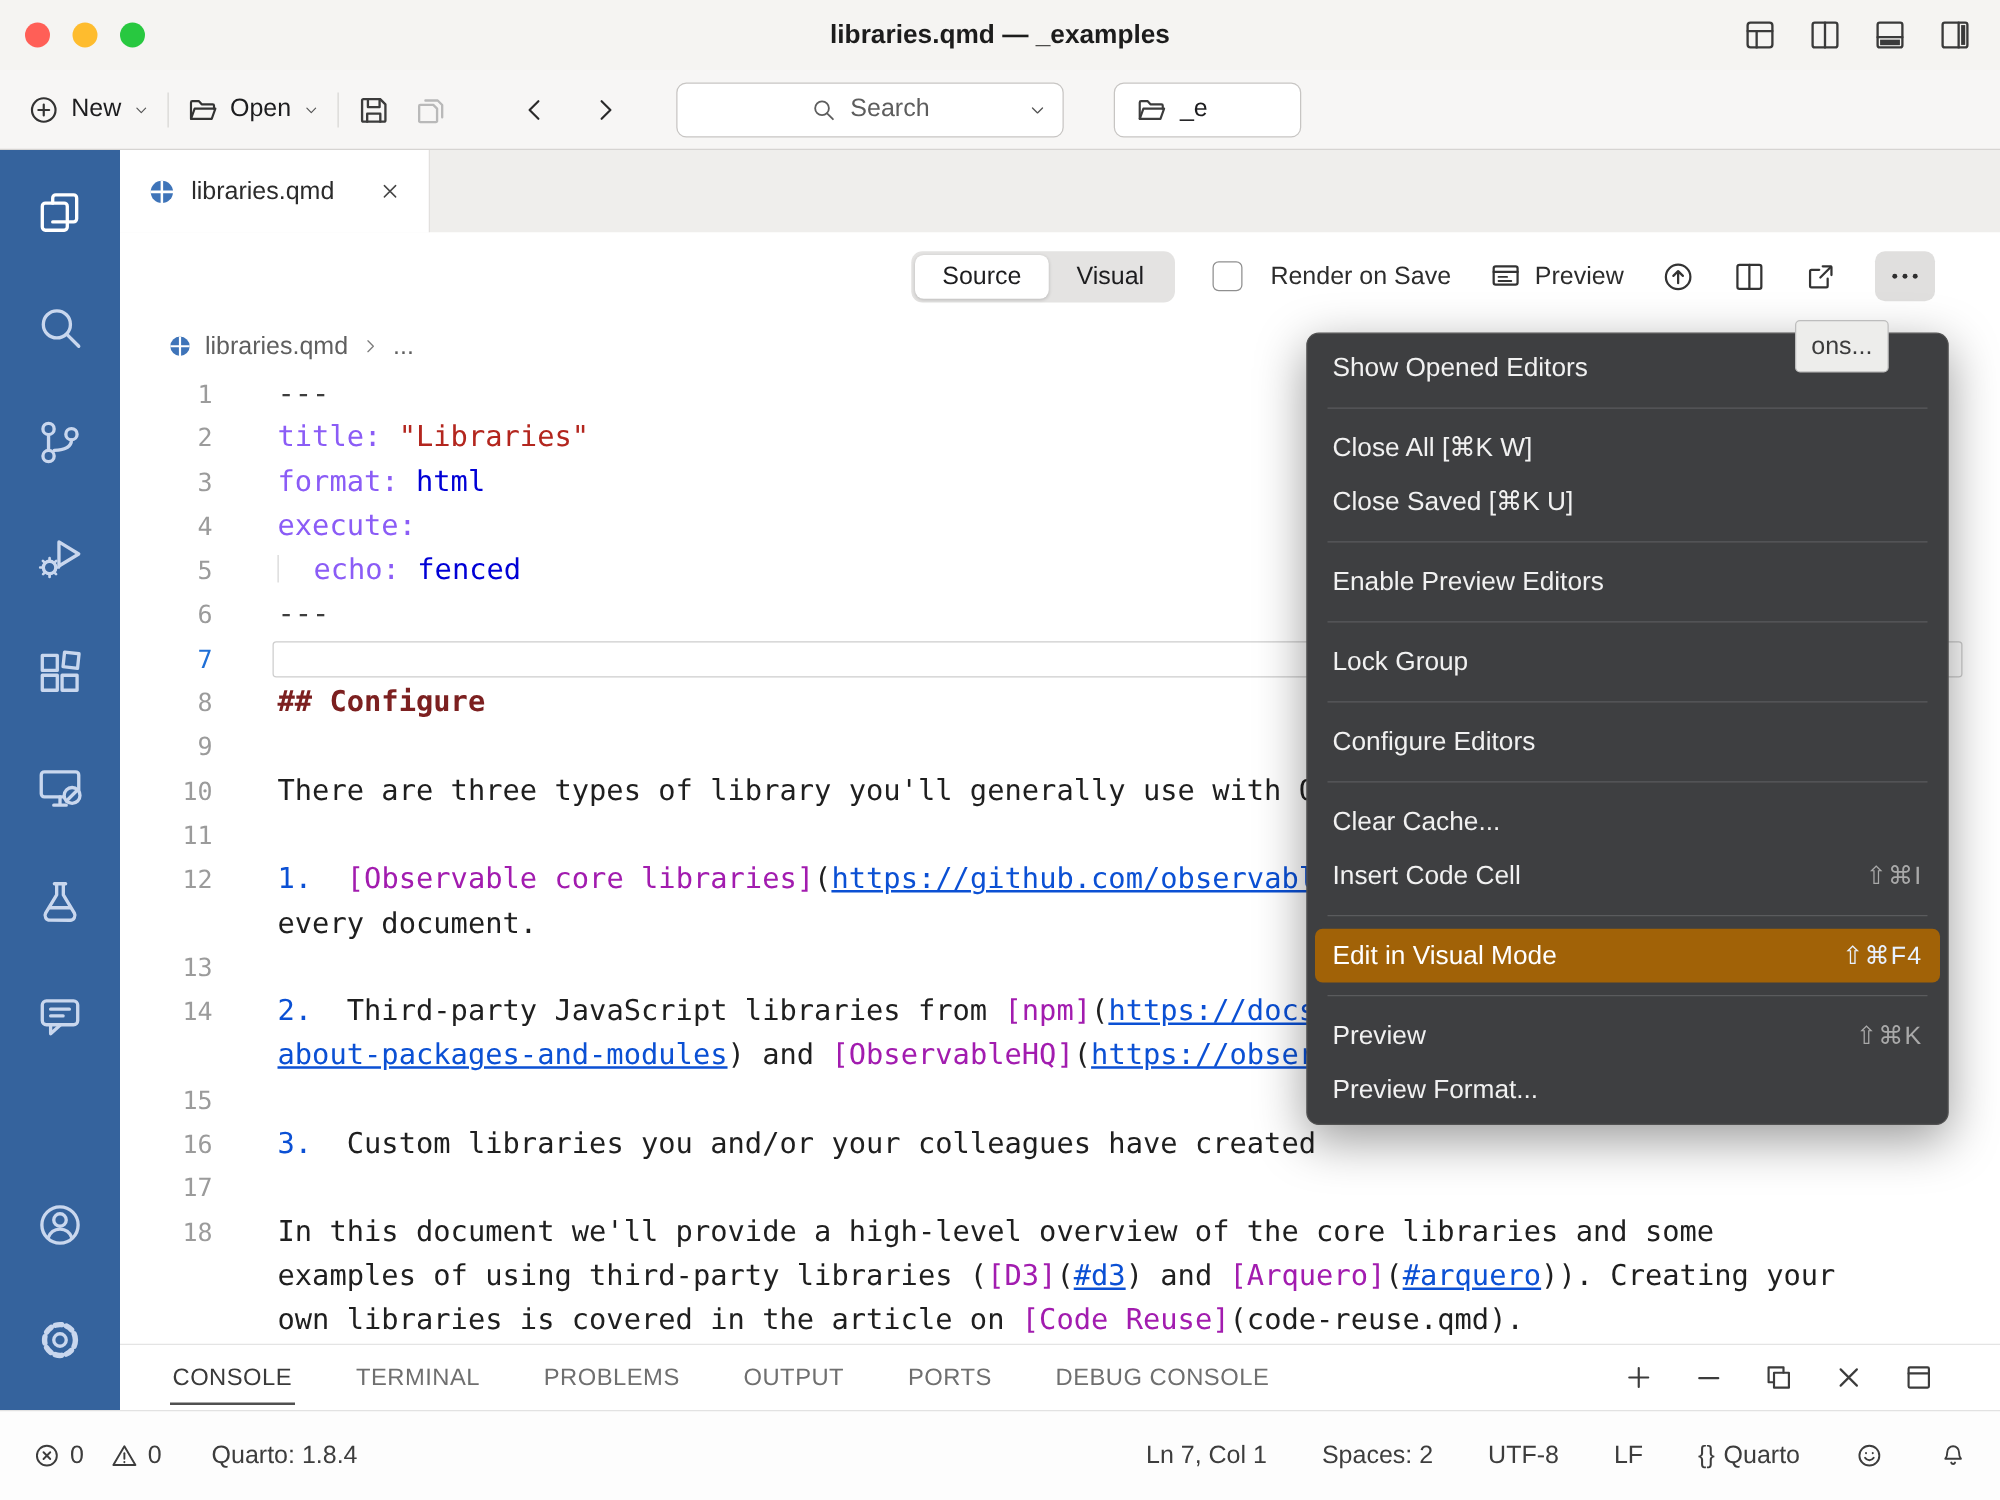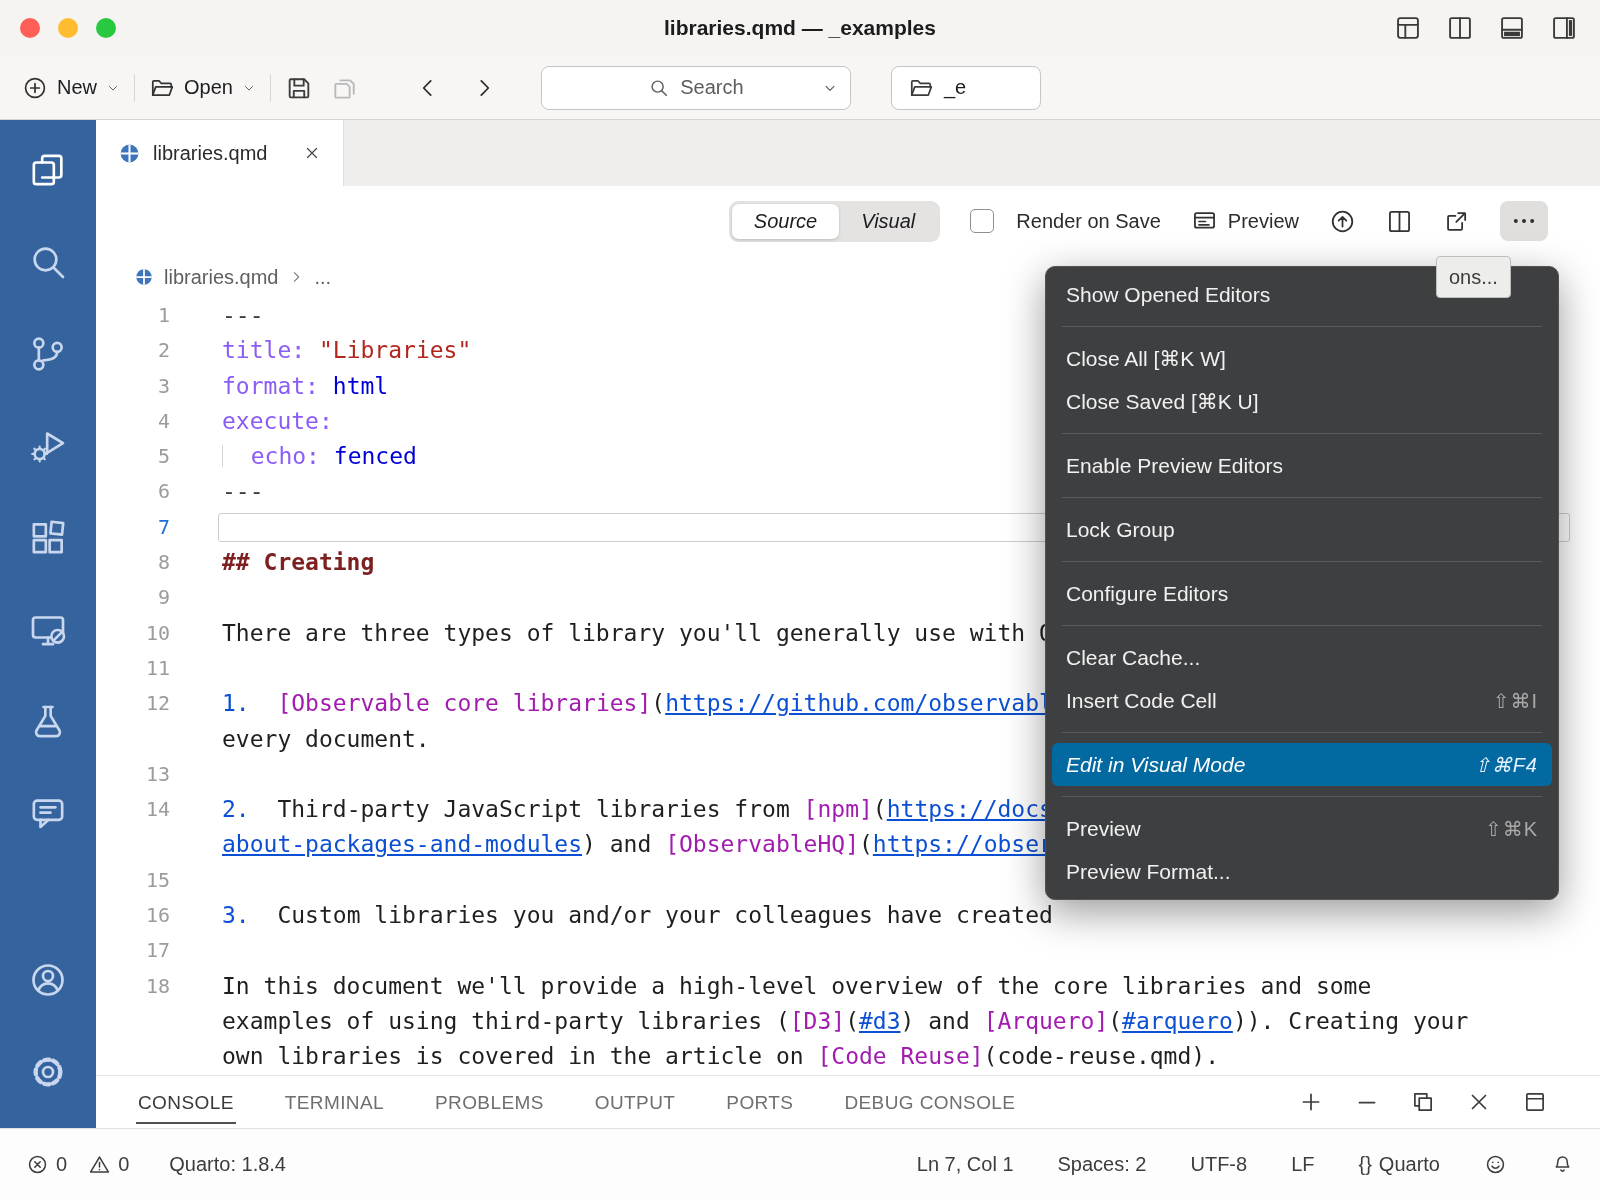--- a/index.html
+++ b/index.html
@@ -49,21 +49,21 @@
 
 
 .tabbar{height:66px;flex:0 0 66px;background:#efeeec;display:flex;}
 .tab{background:#fff;display:flex;align-items:center;gap:12px;padding:0 22px;border-right:1px solid #e2e0de;font-size:20px;color:#2b2b2b;}
 .tab .qicon svg{width:23px;height:23px;}
 .tab-close{margin-left:24px;color:#454545;}
 .tab-close svg{width:18px;height:18px;}
 
 
 .edbar{height:70px;flex:0 0 70px;background:#fff;display:flex;align-items:center;justify-content:flex-end;gap:30px;padding-right:52px;}
-.seg{background:#e4e3e2;border-radius:9px;padding:3px;display:flex;font-size:20px;color:#1d1d1f;font-style:italic;}
+.seg{background:#e4e3e2;border-radius:9px;padding:3px;display:flex;font-size:20px;color:#1d1d1f;}
 .seg .opt{padding:6px 22px;border-radius:7px;}
 .seg .opt.sel{background:#fff;box-shadow:0 1px 3px rgba(0,0,0,.18);}
 .chk{display:flex;align-items:center;gap:22px;font-size:20px;color:#2c2c2c;justify-content:center;}
 .chkbox{width:24px;height:24px;border:1.5px solid #8f8f8f;border-radius:5px;background:#fff;}
 .edgroup{display:flex;align-items:center;gap:10px;font-size:20px;color:#2c2c2c;}
 .edgroup svg,.edicon svg{width:27px;height:27px;}
 .edicon{color:#333;}
 .more-pill{width:48px;height:40px;background:#e0dfde;border-radius:8px;display:flex;align-items:center;justify-content:center;color:#2f2f2f;}
 .more-pill svg{width:28px;height:28px;}
 
@@ -102,21 +102,21 @@
 .statusbar{height:72px;flex:0 0 72px;border-top:1px solid #e2e2e2;background:#fdfdfd;display:flex;align-items:center;padding:0 26px;font-size:20px;color:#3d3d3d;}
 .sgroup{display:flex;align-items:center;gap:7px;}
 .sicon svg{width:23px;height:23px;}
 .qv{margin-left:40px;}
 .sb-right{margin-left:auto;display:flex;align-items:center;gap:44px;}
 .warn-gap{margin-left:14px;}
 
 
 .context-menu{position:absolute;left:1045px;top:266px;width:514px;background:#3e3f41;border:1px solid #525252;border-radius:10px;box-shadow:0 12px 40px rgba(0,0,0,.4);padding:6px 0;z-index:30;}
 .menu-item{height:43px;margin:0 6px;padding:0 14px;border-radius:6px;display:flex;align-items:center;justify-content:space-between;font-size:21px;color:#f1f1f1;white-space:nowrap;}
-.menu-item.hl{background:#0369a1;color:#fff;font-style:italic;}
+.menu-item.hl{background:#a16207;color:#fff;}
 .mi-key{color:#a9a9a9;font-size:20px;letter-spacing:1px;margin-left:30px;}
 .menu-item.hl .mi-key{color:#e8f1ff;}
 .menu-sep{height:1px;background:#5a5b5d;margin:10px 16px;}
 
 
 .tooltip{position:absolute;left:1436px;top:256px;height:42px;z-index:40;background:#ededeb;border:1px solid #bdbdbd;border-radius:4px;display:flex;align-items:center;padding:0 12px;font-size:20px;color:#3c3c3c;}
 </style>
 </head>
 <body>
 
@@ -426,21 +426,21 @@
           <div class="row">
             <div class="ln">6</div>
             <div class="code"><span class="tk-meta">---</span></div>
           </div>
           <div class="row current">
             <div class="ln active">7</div>
             <div class="code"><div class="curbox"></div></div>
           </div>
           <div class="row">
             <div class="ln">8</div>
-            <div class="code"><span class="tk-hd">## Creating</span></div>
+            <div class="code"><span class="tk-hd">## Configure</span></div>
           </div>
           <div class="row">
             <div class="ln">9</div>
             <div class="code"></div>
           </div>
           <div class="row">
             <div class="ln">10</div>
             <div class="code"><span class="tk-p">There are three types of library you'll generally use with OJS:</span></div>
           </div>
           <div class="row">

